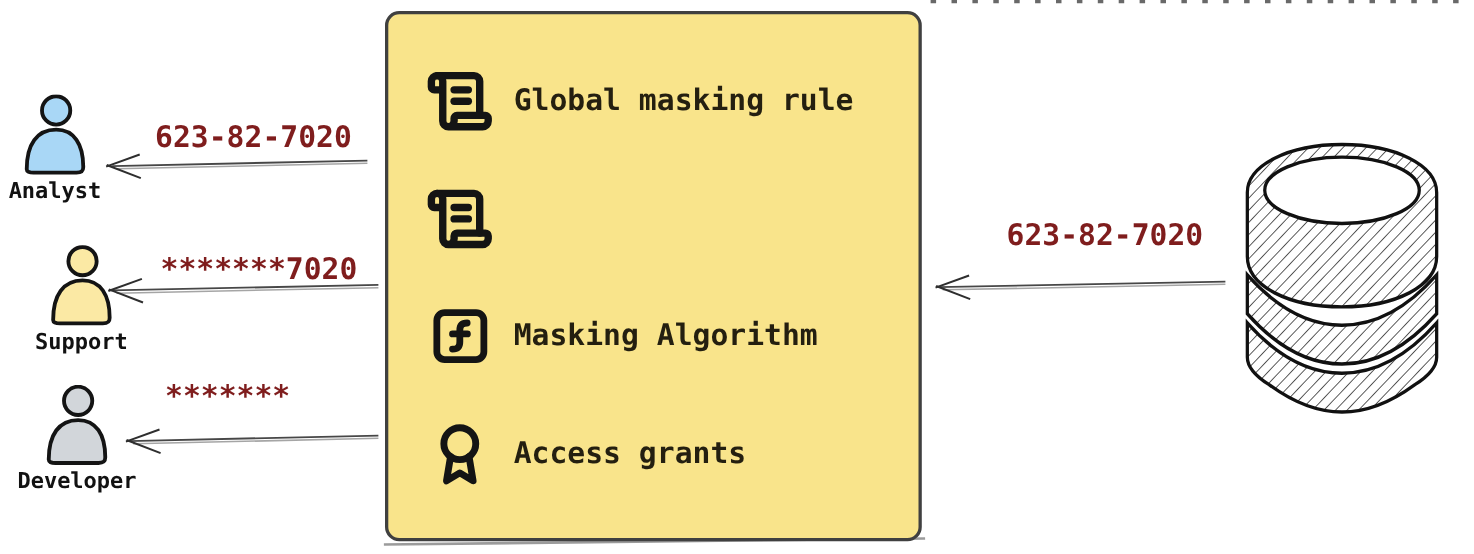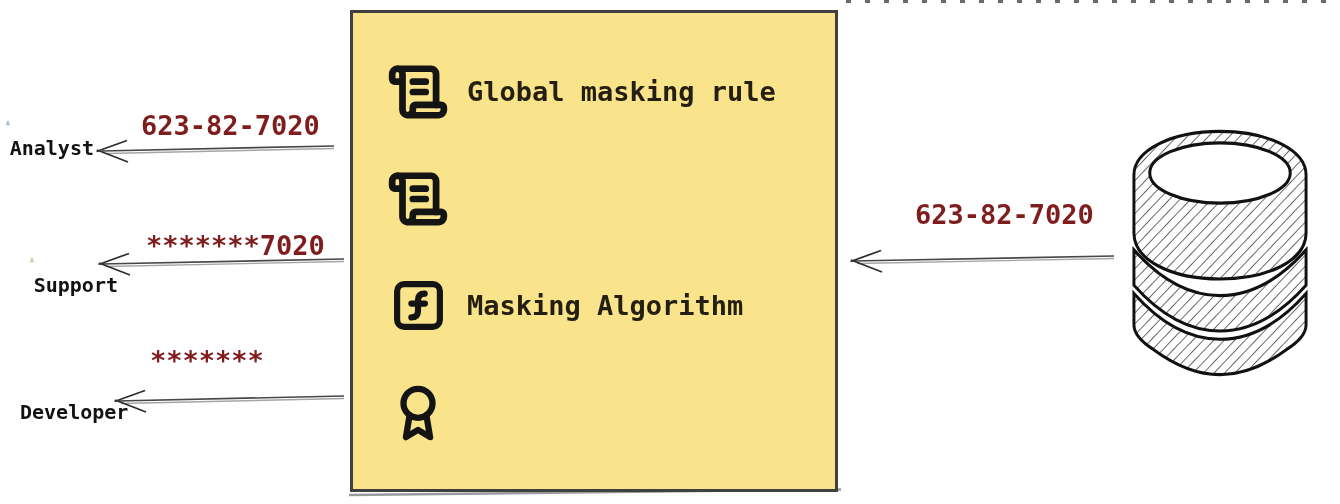--- a/index.html
+++ b/index.html
@@ -2,35 +2,35 @@
 <html><head>
 <meta charset="utf-8">
 <style>
   html,body{margin:0;padding:0;background:#ffffff;}
   .canvas{
     position:relative;width:1340px;height:504px;background:#ffffff;overflow:hidden;
     font-family:"DejaVu Sans Mono","Liberation Mono",monospace;color:#1d1b16;
   }
   .overlay{position:absolute;left:0;top:0;width:1340px;height:504px;pointer-events:none;}
   
-  .persona{position:absolute;display:flex;flex-direction:row;align-items:flex-end;}
+  .persona{position:absolute;display:flex;flex-direction:column;align-items:center;}
   .persona-label{font-size:20px;font-weight:bold;color:#121212;margin-top:1px;white-space:nowrap;}
   .persona-analyst{left:6px;top:86px;width:88px;}
   .persona-support{left:14px;top:223px;width:88px;margin-left:16px;}
   .persona-developer{left:20px;top:350px;width:100px;}
   
   .value-label{position:absolute;font-size:27px;font-weight:bold;color:#7f1d1d;white-space:nowrap;line-height:1;}
   .value-analyst{left:141px;top:112px;}
   .value-support{left:146px;top:232px;}
   .value-developer{left:150px;top:347px;}
   .value-database{left:915px;top:201px;}
   
   .policy-box{
     position:absolute;left:350px;top:10px;width:488px;height:482px;box-sizing:border-box;
-    background:#F9E48B;border:3px solid #404040;border-radius:0;
+    background:#F9E48B;border:3px solid #404040;border-radius:13px;
     padding:25px 0 13px 33px;display:flex;flex-direction:column;
   }
   .policy-row{display:flex;align-items:center;height:107px;gap:17px;}
   .icon-cell{width:64px;display:flex;justify-content:center;align-items:center;flex:0 0 64px;}
   .row-label{font-size:27px;font-weight:bold;color:#241f10;white-space:nowrap;}
   .lucide{stroke:#141414;fill:none;stroke-linecap:round;stroke-linejoin:round;}
   
   .database{position:absolute;left:1128px;top:121px;}
 </style>
 </head>
@@ -138,20 +138,21 @@
       <span class="row-label">Masking Algorithm</span>
     </div>
 
     <div class="policy-row">
       <span class="icon-cell">
         <svg class="lucide" width="58" height="62" viewBox="0 0 24 24" stroke-width="2.6">
           <circle cx="12" cy="8" r="6"></circle>
           <path d="M15.477 12.89 17 22l-5-3-5 3 1.523-9.11"></path>
         </svg>
       </span>
+      <span class="row-label">Access grants</span>
     </div>
 
   </div>
 
   <svg class="database" width="184" height="264" viewBox="0 0 186 254" preserveAspectRatio="none">
     <defs>
       <pattern id="hatch" patternUnits="userSpaceOnUse" width="7.5" height="7.5" patternTransform="rotate(45)">
         <line x1="0" y1="0" x2="0" y2="7.5" stroke="#3c3c3c" stroke-width="1.5"></line>
       </pattern>
     </defs>

